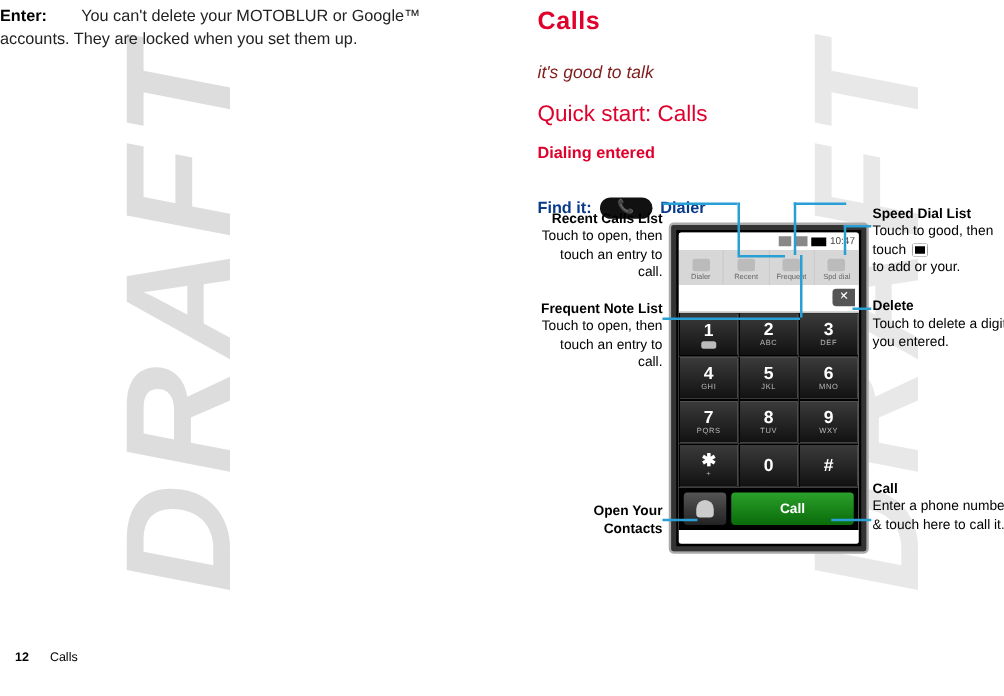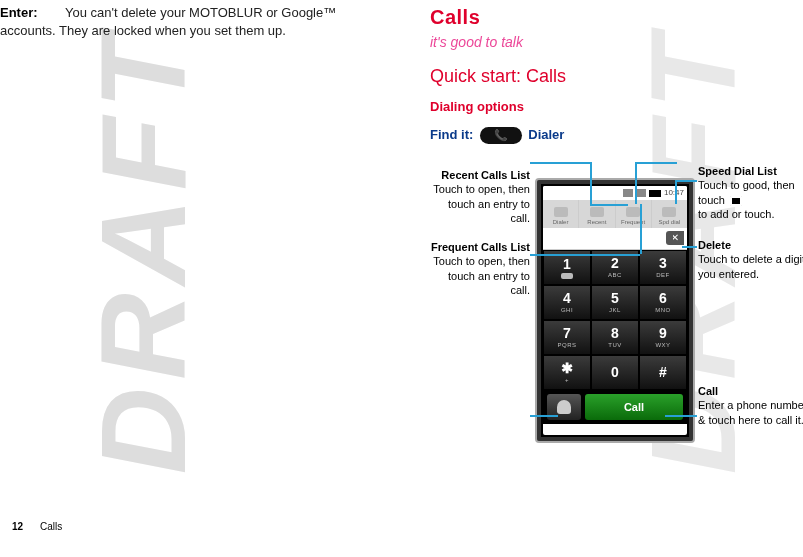--- a/index.html
+++ b/index.html
@@ -7,24 +7,24 @@
   .watermark { position: absolute; font-size: 120px; font-weight: 900; color: #ddd; transform: rotate(-90deg); transform-origin: center; pointer-events: none; z-index: 0; letter-spacing: 8px; font-style: italic; font-family: 'Arial Black', Arial, sans-serif; }
   .wm1 { left: -80px; top: 170px; }
   .wm2 { left: 470px; top: 170px; color: #e8e8e8; }
 
   .left-col { position: absolute; left: 0; top: 4px; width: 345px; z-index: 2; }
   .note-pre { font-weight: bold; color: #000; }
   .note-body { color: #222; margin-left: 24px; }
 
   .right-col { position: absolute; left: 430px; top: 4px; width: 370px; z-index: 2; }
   h1.calls { color: #df002c; font-size: 20px; font-family: 'Arial Black', Arial, sans-serif; letter-spacing: 0.5px; }
-  .subtitle { font-style: italic; color: #ec4899; margin-top: 2px; font-size: 14px; }
+  .subtitle { font-style: italic; color: #7f1d1d; margin-top: 17px; font-size: 14px; }
   .quick { color: #df002c; font-size: 18px; margin-top: 12px; font-weight: 400; }
   .dialopt { color: #df002c; font-size: 13px; margin-top: 10px; font-weight: bold; }
-  .findit { margin-top: 10px; font-size: 13px; }
+  .findit { margin-top: 26px; font-size: 13px; }
   .findit-label { color: #0a3a8a; font-weight: bold; }
   .phone-pill { display: inline-block; background:#111; color:#fff; border-radius: 12px; padding: 1px 14px; vertical-align: middle; margin: 0 3px; font-size: 11px; }
   .dialer-word { color:#0a3a8a; font-weight: bold; }
 
   .diagram { position: absolute; left: 430px; top: 150px; width: 370px; height: 340px; z-index: 2; }
 
   
   .callout { position: absolute; font-size: 11px; line-height: 1.3; }
   .callout.left { text-align: right; width: 100px; }
   .callout.right { text-align: left; width: 110px; left: 268px; }
@@ -67,43 +67,46 @@
 <div class="left-col">
   <p>
     <span class="note-pre">Enter:</span><span class="note-body"> You can't delete your MOTOBLUR or Google™ accounts. They are locked when you set them up.</span>
   </p>
 </div>
 
 <div class="right-col">
   <h1 class="calls">Calls</h1>
   <div class="subtitle">it's good to talk</div>
   <div class="quick">Quick start: Calls</div>
-  <div class="dialopt">Dialing options</div>
+  <div class="dialopt">Dialing entered</div>
   <div class="findit">
     <span class="findit-label">Find it:</span>
     <span class="phone-pill">📞</span>
     <span class="dialer-word">Dialer</span>
   </div>
 </div>
 
 <div class="diagram">
 
   <div class="callout left" style="top:18px; left:0;">
     <span class="bold">Recent Calls List</span>
     <span>Touch to open, then touch an entry to call.</span>
   </div>
   <div class="callout left" style="top:90px; left:0;">
-    <span class="bold">Frequent Calls List</span>
+    <span class="bold">Frequent Note List</span>
     <span>Touch to open, then touch an entry to call.</span>
+  </div>
+  <div class="callout left" style="top:252px; left:0;">
+    <span class="bold">Open Your Contacts</span>
   </div>
 
   <div class="callout right" style="top:14px;">
     <span class="bold">Speed Dial List</span>
     <span>Touch to good, then touch </span><span class="grid-icon"></span><br>
-    <span> to add or touch.</span>
+    <span> to add or your.</span>
   </div>
   <div class="callout right" style="top:88px;">
     <span class="bold">Delete</span>
     <span>Touch to delete a digit you entered.</span>
   </div>
   <div class="callout right" style="top:234px;">
     <span class="bold">Call</span>
     <span>Enter a phone number &amp; touch here to call it.</span>
   </div>
 

